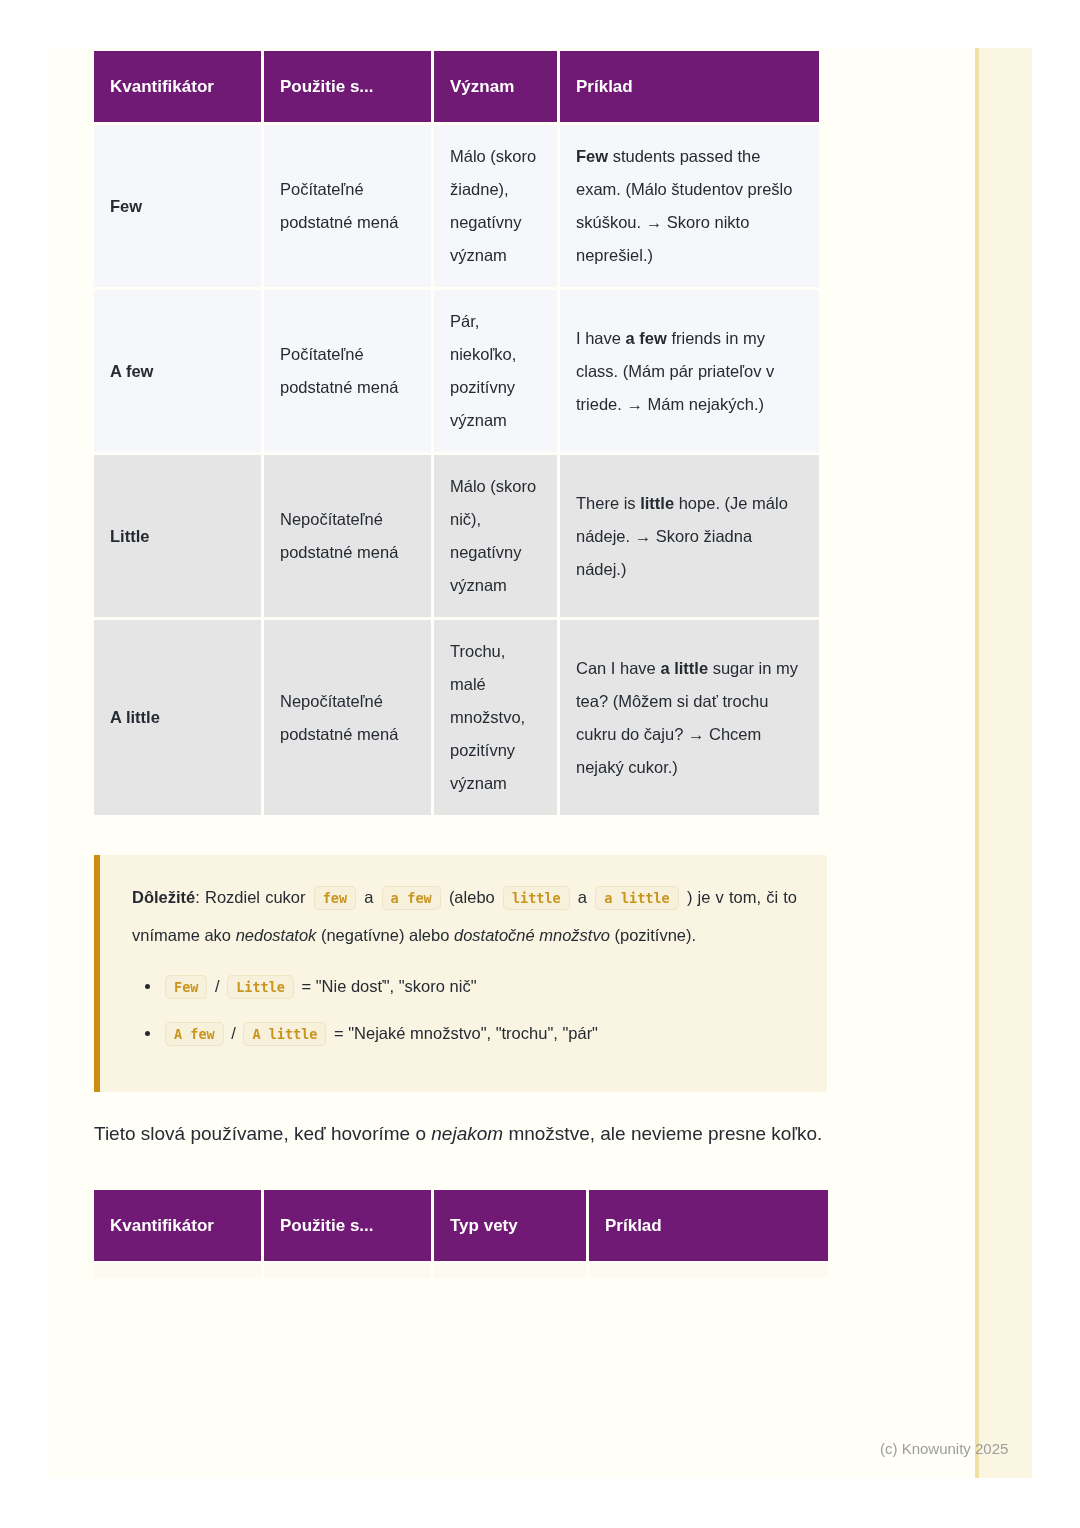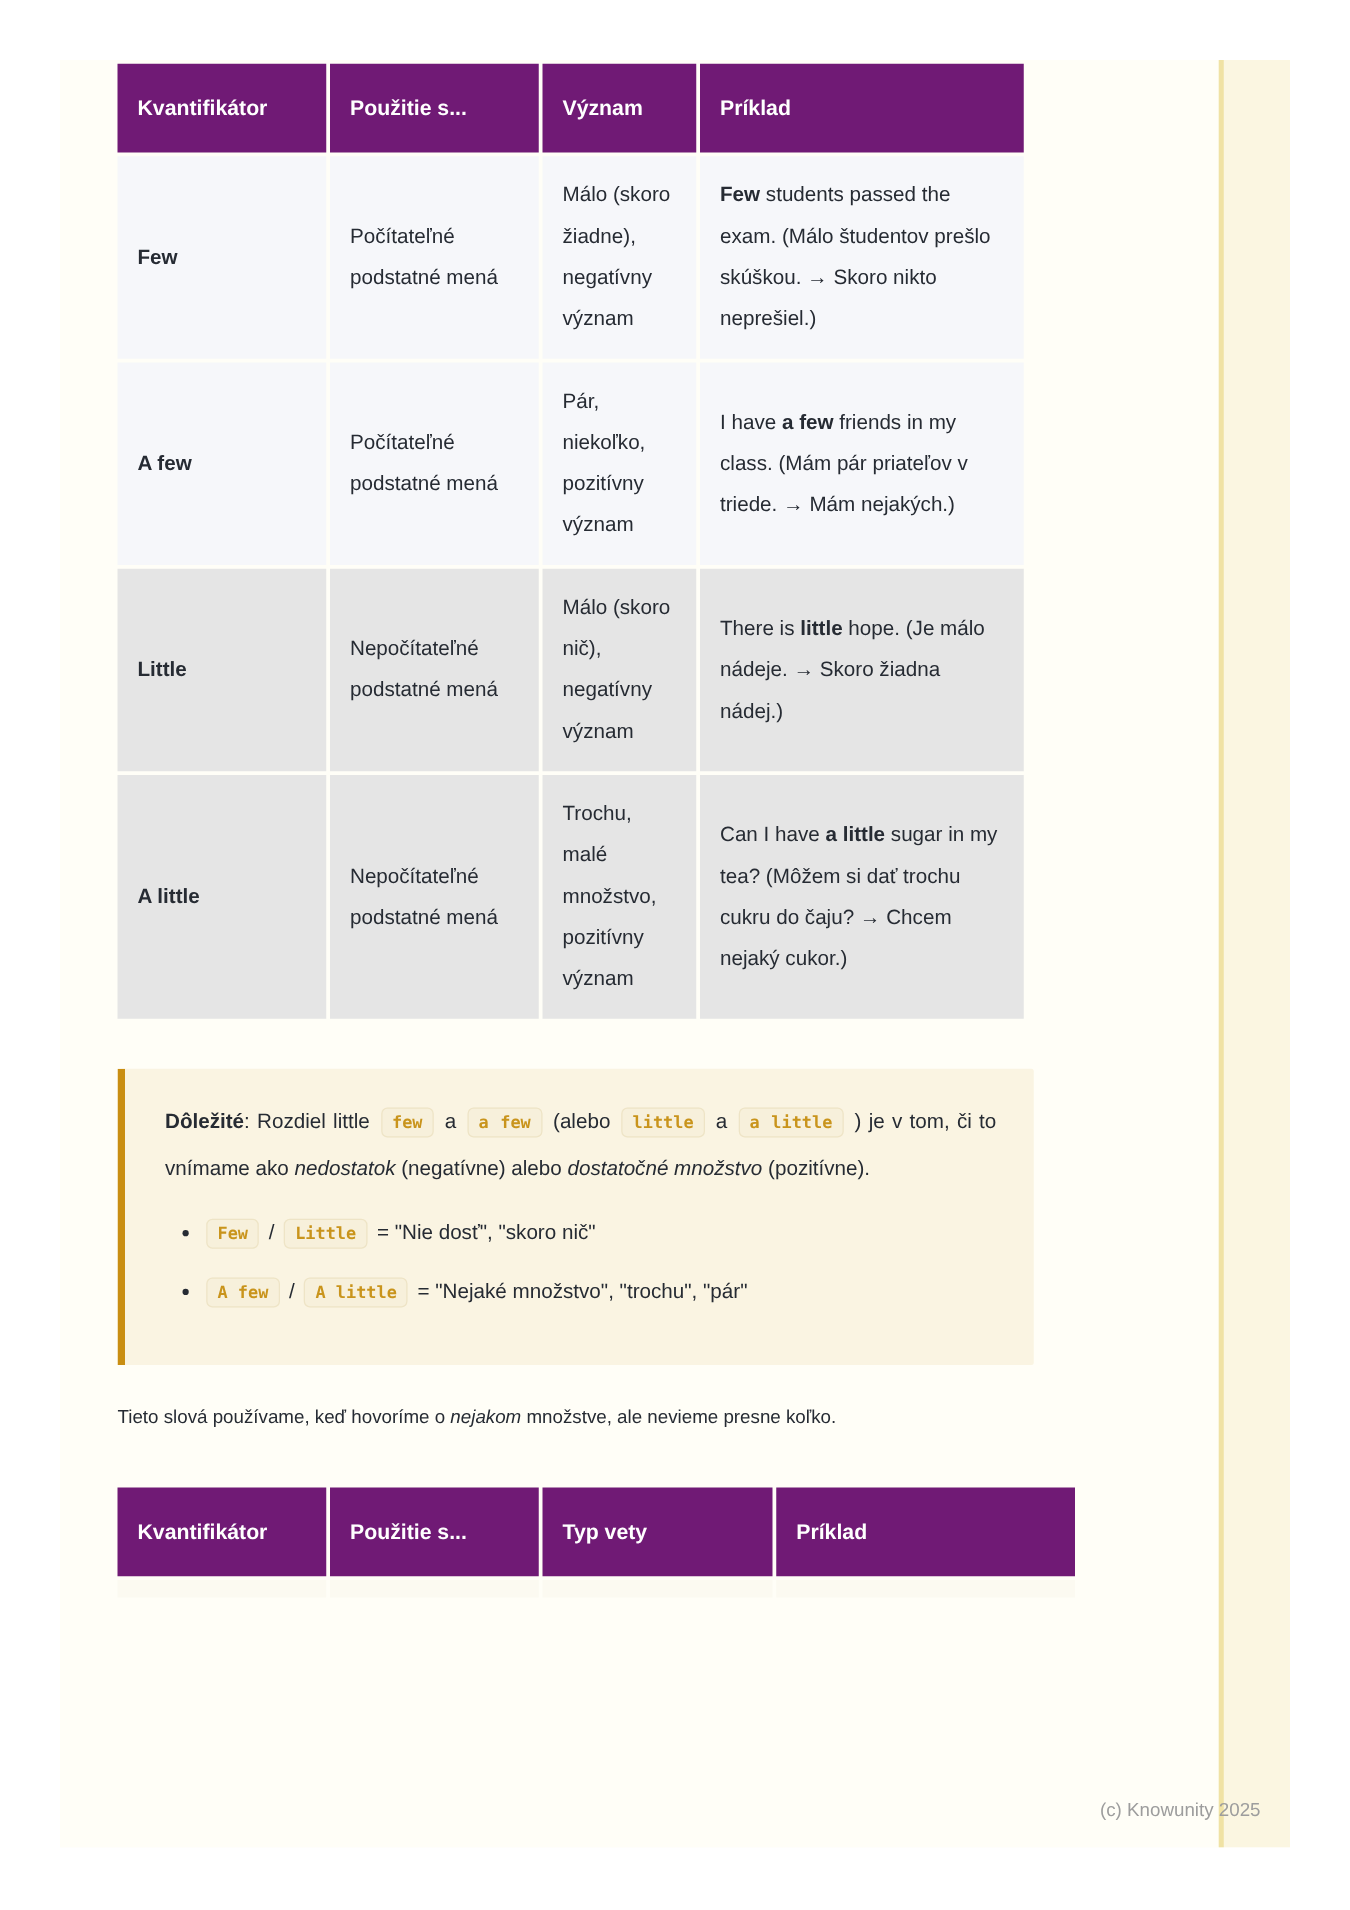--- a/index.html
+++ b/index.html
@@ -60,21 +60,21 @@
   }
   tr.row-cool td { background: #f6f7fa; }
   tr.row-warm td { background: #e5e5e5; }
   td.qlabel { font-weight: 700; }
   .t1 .c1 { width: 167px; }
   .t1 .c2 { width: 167px; }
   .t1 .c3 { width: 123px; }
   .t1 .c4 { width: 259px; }
   .t2 .c1 { width: 167px; }
   .t2 .c2 { width: 167px; }
-  .t2 .c3 { width: 184px; }
+  .t2 .c3 { width: 152px; }
   .t2 .c4 { width: 239px; }
   .t2 td.empty { height: 14px; padding: 0; background: #fcfaf1; }
   
   .note-box {
     margin-top: 37px;
     width: 733px;
     background: #faf4e2;
     border-left: 6px solid #c98e12;
     border-radius: 0 2px 2px 0;
     padding: 24px 30px 28px 32px;
@@ -109,21 +109,21 @@
   h2.section-heading {
     margin-top: 40px;
     font-size: 29px;
     font-weight: 700;
     color: #f0be27;
     letter-spacing: 0.2px;
   }
   p.intro {
     margin-top: 25px;
     width: 733px;
-    font-size: 15px;
+    font-size: 19px;
     line-height: 34px;
   }
   .table2-wrap { margin-top: 36px; }
   .copyright {
     position: absolute;
     left: 880px; top: 1440px;
     font-size: 15px;
     color: #9d9d9d;
     z-index: 3;
     white-space: nowrap;
@@ -167,21 +167,21 @@
         <tr class="row-warm">
           <td class="c1 qlabel">A little</td>
           <td class="c2">Nepočítateľné podstatné mená</td>
           <td class="c3">Trochu, malé množstvo, pozitívny význam</td>
           <td class="c4"><span>Can I have </span><strong>a little</strong><span> sugar in my tea? (Môžem si dať trochu cukru do čaju? → Chcem nejaký cukor.)</span></td>
         </tr>
       </tbody>
         </table>
 
       <div class="note-box">
-        <p><strong>Dôležité</strong><span>: Rozdiel little </span><code class="chip">few</code><span> a </span><code class="chip">a few</code><span> (alebo </span><code class="chip">little</code><span> a </span><code class="chip">a little</code><span> ) je v tom, či to vnímame ako </span><em>nedostatok</em><span> (negatívne) alebo </span><em>dostatočné množstvo</em><span> (pozitívne).</span></p>
+        <p><strong>Dôležité</strong><span>: Rozdiel cukor </span><code class="chip">few</code><span> a </span><code class="chip">a few</code><span> (alebo </span><code class="chip">little</code><span> a </span><code class="chip">a little</code><span> ) je v tom, či to vnímame ako </span><em>nedostatok</em><span> (negatívne) alebo </span><em>dostatočné množstvo</em><span> (pozitívne).</span></p>
         <ul>
           <li><code class="chip">Few</code><span> / </span><code class="chip">Little</code><span> = "Nie dosť", "skoro nič"</span></li>
           <li><code class="chip">A few</code><span> / </span><code class="chip">A little</code><span> = "Nejaké množstvo", "trochu", "pár"</span></li>
         </ul>
       </div>
 
       <p class="intro"><span>Tieto slová používame, keď hovoríme o </span><em>nejakom</em><span> množstve, ale nevieme presne koľko.</span></p>
 
       <div class="table2-wrap">
         <table class="qtable t2">

